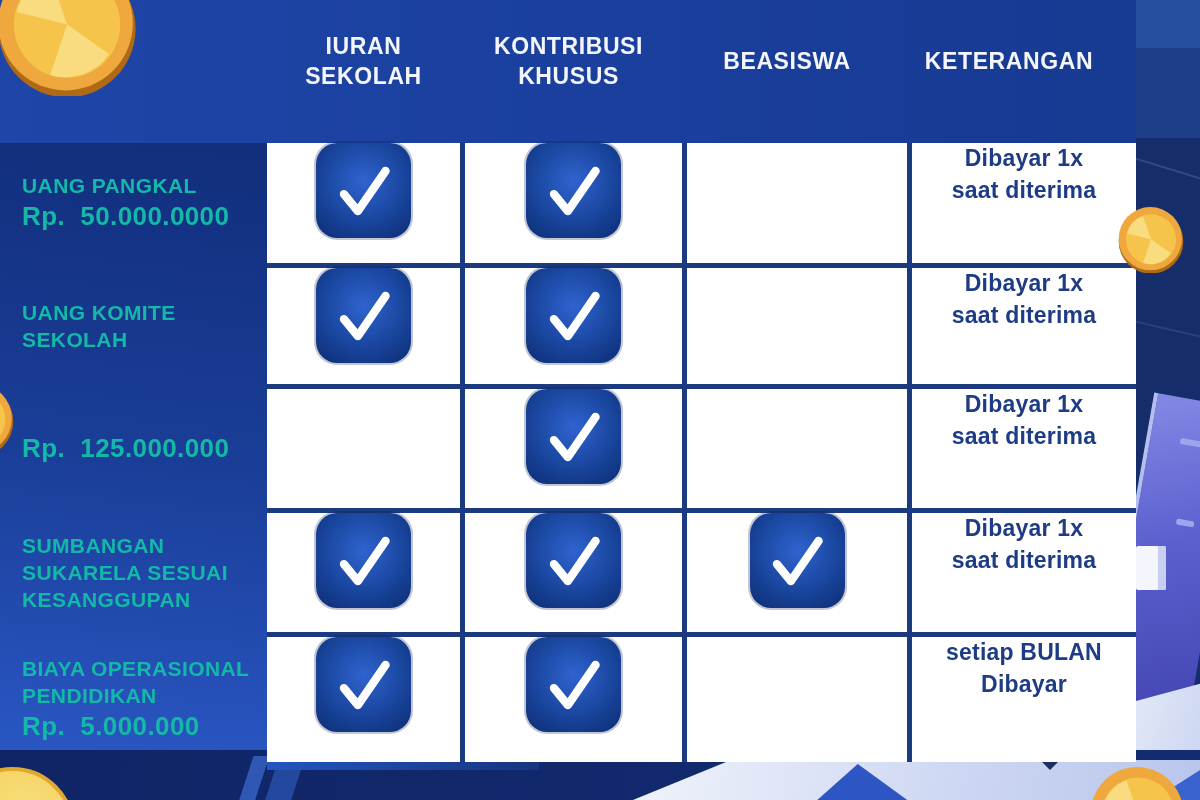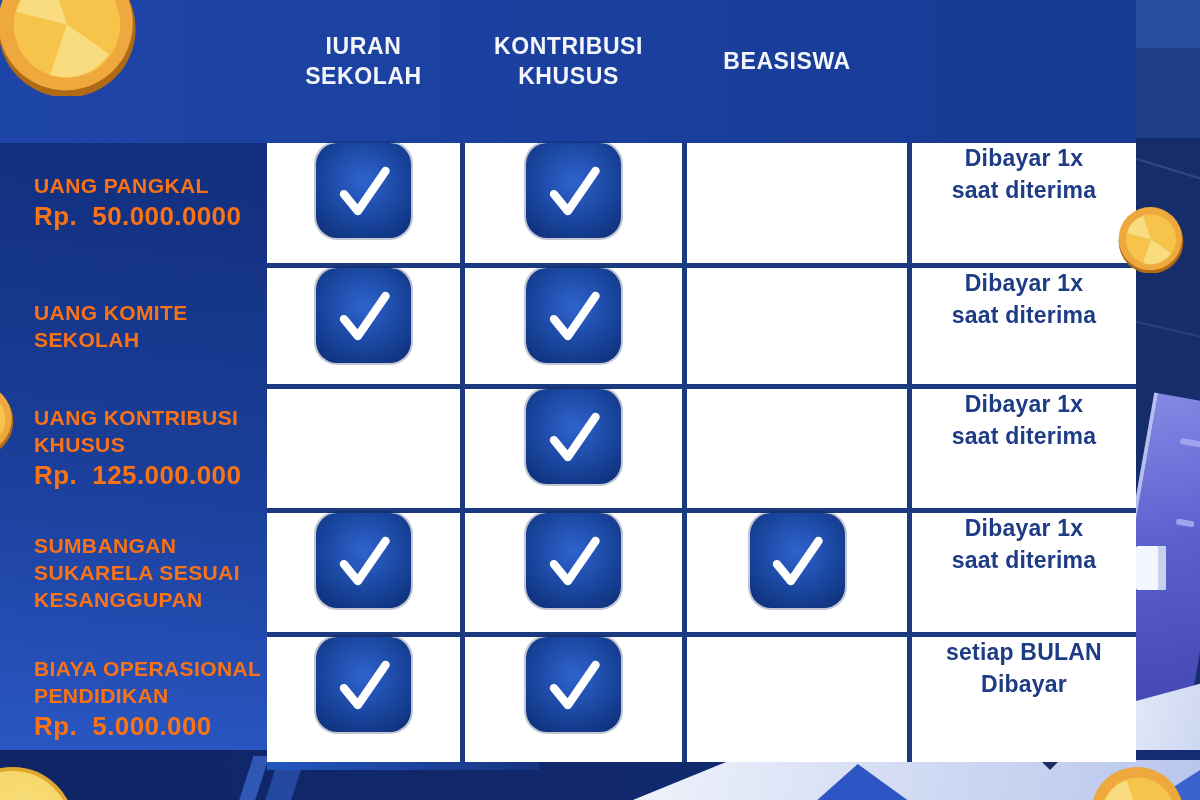--- a/index.html
+++ b/index.html
@@ -59,22 +59,22 @@
   .checkbox svg{width:74px;height:74px;}
   .note{font-size:23px;line-height:1.38;font-weight:800;text-align:center;
     color:var(--keterangan-text,#1e3c85);letter-spacing:.2px;}
   
   .col-headers{position:absolute;left:267px;top:0;width:869px;height:123px;
     display:grid;grid-template-columns:193px 217px 220px 224px;}
   .col-h{display:flex;align-items:center;justify-content:center;text-align:center;
     padding:0 26px;color:#f4f6fb;font-size:23px;font-weight:800;line-height:1.3;
     letter-spacing:.6px;}
   
-  .row-label{position:absolute;left:12px;width:267px;display:flex;flex-direction:column;
-    justify-content:center;padding:0 18px 0 22px;box-sizing:border-box;color:#f97316;}
+  .row-label{position:absolute;left:0;width:267px;display:flex;flex-direction:column;
+    justify-content:center;padding:0 18px 0 22px;box-sizing:border-box;color:#14b8a6;}
   .row-label .rl-title{font-size:21px;font-weight:800;line-height:1.3;letter-spacing:.4px;}
   .row-label .rl-amount{font-size:26px;font-weight:700;line-height:1.35;white-space:pre-wrap;
     letter-spacing:.4px;}
   .r1{top:143px;height:120px;} .r2{top:268px;height:116px;} .r3{top:389px;height:119px;}
   .r4{top:513px;height:119px;} .r5{top:637px;height:125px;}
   
   .coin{position:absolute;}
   .coin-tl{left:-3px;top:-44px;width:140px;height:140px;}
   .coin-left{left:-58px;top:384px;width:72px;height:72px;}
   .coin-right{left:1118px;top:207px;width:66px;height:66px;}
@@ -254,31 +254,31 @@
           <div>setiap BULAN</div>
           <div>Dibayar</div>
         </div>
       </div>
   </div>
 
   <div class="col-headers">
     <div class="col-h">IURAN SEKOLAH</div>
     <div class="col-h">KONTRIBUSI KHUSUS</div>
     <div class="col-h">BEASISWA</div>
+    <div class="col-h">KETERANGAN</div>
   </div>
 
   <div class="row-label r1">
     <div class="rl-title">UANG PANGKAL</div>
     <div class="rl-amount">Rp.  50.000.0000</div>
   </div>
   <div class="row-label r2">
     <div class="rl-title">UANG KOMITE SEKOLAH</div>
   </div>
   <div class="row-label r3">
-    <div class="rl-title">UANG KONTRIBUSI KHUSUS</div>
     <div class="rl-amount">Rp.  125.000.000</div>
   </div>
   <div class="row-label r4">
     <div class="rl-title">SUMBANGAN SUKARELA SESUAI KESANGGUPAN</div>
     <div class="rl-amount"></div>
   </div>
   <div class="row-label r5">
     <div class="rl-title">BIAYA OPERASIONAL PENDIDIKAN</div>
     <div class="rl-amount">Rp.  5.000.000</div>
   </div>

